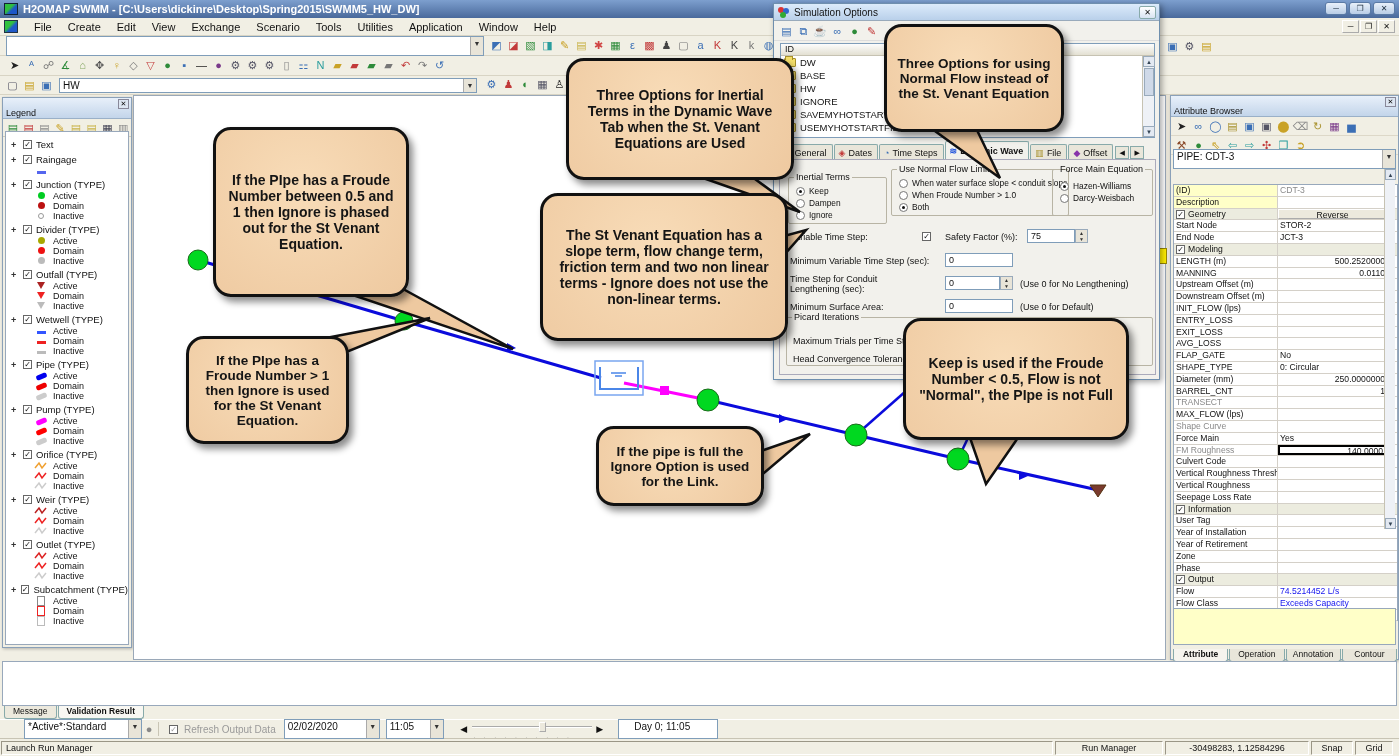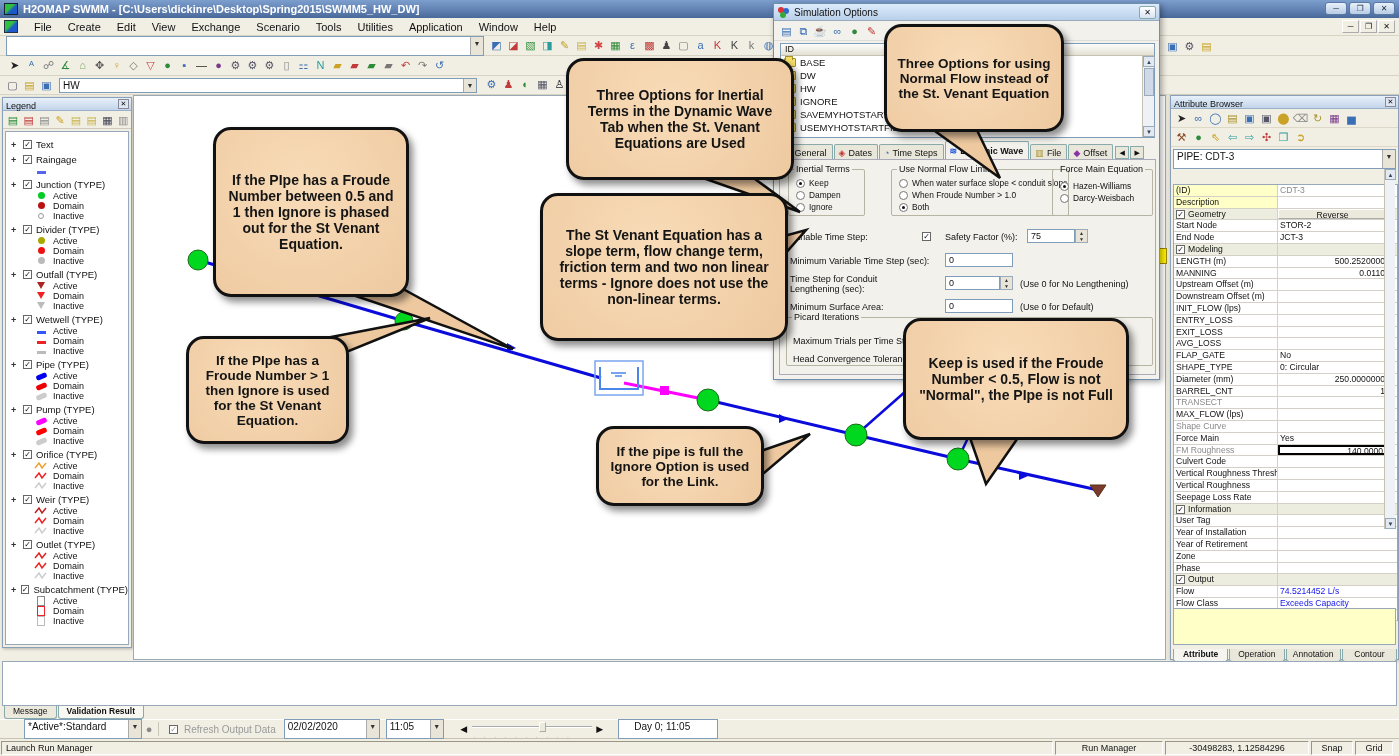--- a/index.html
+++ b/index.html
@@ -19,21 +19,21 @@
 .tbrow{left:0;width:1399px;background:#f1efe4;border-bottom:1px solid #d8d4c4;display:flex;align-items:center}
 #tb1{top:36px;height:20px}
 #tb2{top:56px;height:20px}
 #tb3{top:76px;height:19px}
 .combo{height:20px;background:#fff;border:1px solid #7f9db9;position:relative;font-size:10px;padding:1px 14px 0 3px;overflow:hidden;white-space:nowrap}
 .combo .da{position:absolute;right:0;top:0;width:13px;height:100%;background:#e8e4d8;border-left:1px solid #aaa;font-size:7px;text-align:center;line-height:14px;color:#333}
 .icon{display:inline-block;width:17px;height:16px;text-align:center;font-size:11px;line-height:16px;overflow:hidden}
 .tsep{display:inline-block;width:5px;height:14px;border-left:1px solid #c9c5b5;margin:0 2px}
 
 .panel{background:#f1efe4;border:1px solid #8aa0b8;box-shadow:1px 1px 3px rgba(0,0,0,.25)}
-.ptitle{height:13px;background:linear-gradient(#e8f0fa,#c3d5ea);border-bottom:1px solid #9ab0c8;font-size:9px;padding:3px 3px;position:relative}
+.ptitle{height:13px;background:linear-gradient(#e8f0fa,#c3d5ea);border-bottom:1px solid #9ab0c8;font-size:9px;padding:10px 3px;position:relative}
 .pclose{position:absolute;right:2px;top:1px;width:11px;height:10px;border:1px solid #889;background:#dde6f2;font-size:7px;line-height:8px;text-align:center}
 #legend{left:2px;top:97px;width:130px;height:551px}
 #legend-tools{height:18px;border-bottom:1px solid #cfcabb;display:flex;align-items:center;padding-left:2px}
 #legend-body{position:absolute;top:33px;bottom:2px;left:2px;right:2px;background:#fff;border:1px solid #98a8bb;overflow:hidden;padding-top:4px}
 .lg-group{height:13px;margin-top:2px;display:flex;align-items:center;padding-left:5px;font-size:9.5px;white-space:nowrap}
 .lg-plus{width:9px;font-size:9px;color:#333;margin-right:3px;font-weight:bold}
 .cbx{display:inline-block;width:9px;height:9px;border:1px solid #666;background:#fff;font-size:8px;line-height:8px;text-align:center;margin-right:4px}
 .lg-item{height:10px;display:flex;align-items:flex-start;padding-left:28px;font-size:9px;white-space:nowrap}
 .sym{display:inline-block;width:14px;margin-right:5px;position:relative;text-align:center}
 
@@ -412,25 +412,25 @@
       <span class="icon" style="color: rgb(168, 145, 44);">☕</span>
       <span class="icon" style="color: rgb(59, 111, 181);">∞</span>
       <span class="icon" style="color: rgb(46, 139, 58);">●</span>
       <span class="icon" style="color: rgb(194, 58, 58);">✎</span>
     </div>
   <div id="dlg-tree">
     <div id="dlg-tree-hd">ID</div>
     <div id="dlg-tree-rows">
         <div class="tree-row">
           <span class="folder"></span>
-          <span>BASE</span>
+          <span>DW</span>
         </div>
         <div class="tree-row">
           <span class="folder"></span>
-          <span>DW</span>
+          <span>BASE</span>
         </div>
         <div class="tree-row">
           <span class="folder">
             <span class="chk">✓</span>
           </span>
           <span>HW</span>
         </div>
         <div class="tree-row">
           <span class="folder"></span>
           <span>IGNORE</span>
@@ -472,21 +472,21 @@
         <span>File</span>
       </div>
       <div class="dtab">
         <span style="color: rgb(136, 51, 170);">◆</span>
         <span>Offset</span>
       </div>
       <div class="tabarrow">◀</div>
       <div class="tabarrow">▶</div>
     </div>
   <div id="dlg-content">
-    <fieldset class="grp" style="left:8px;top:4px;width:77px;height:52px">
+    <fieldset class="grp" style="left:8px;top:12px;width:99px;height:52px">
       <legend>Inertial Terms</legend>
       <div id="rg-inertial">
           <div class="radio-row">
             <span class="radio sel"></span>
             <span>Keep</span>
           </div>
           <div class="radio-row">
             <span class="radio"></span>
             <span>Dampen</span>
           </div>

